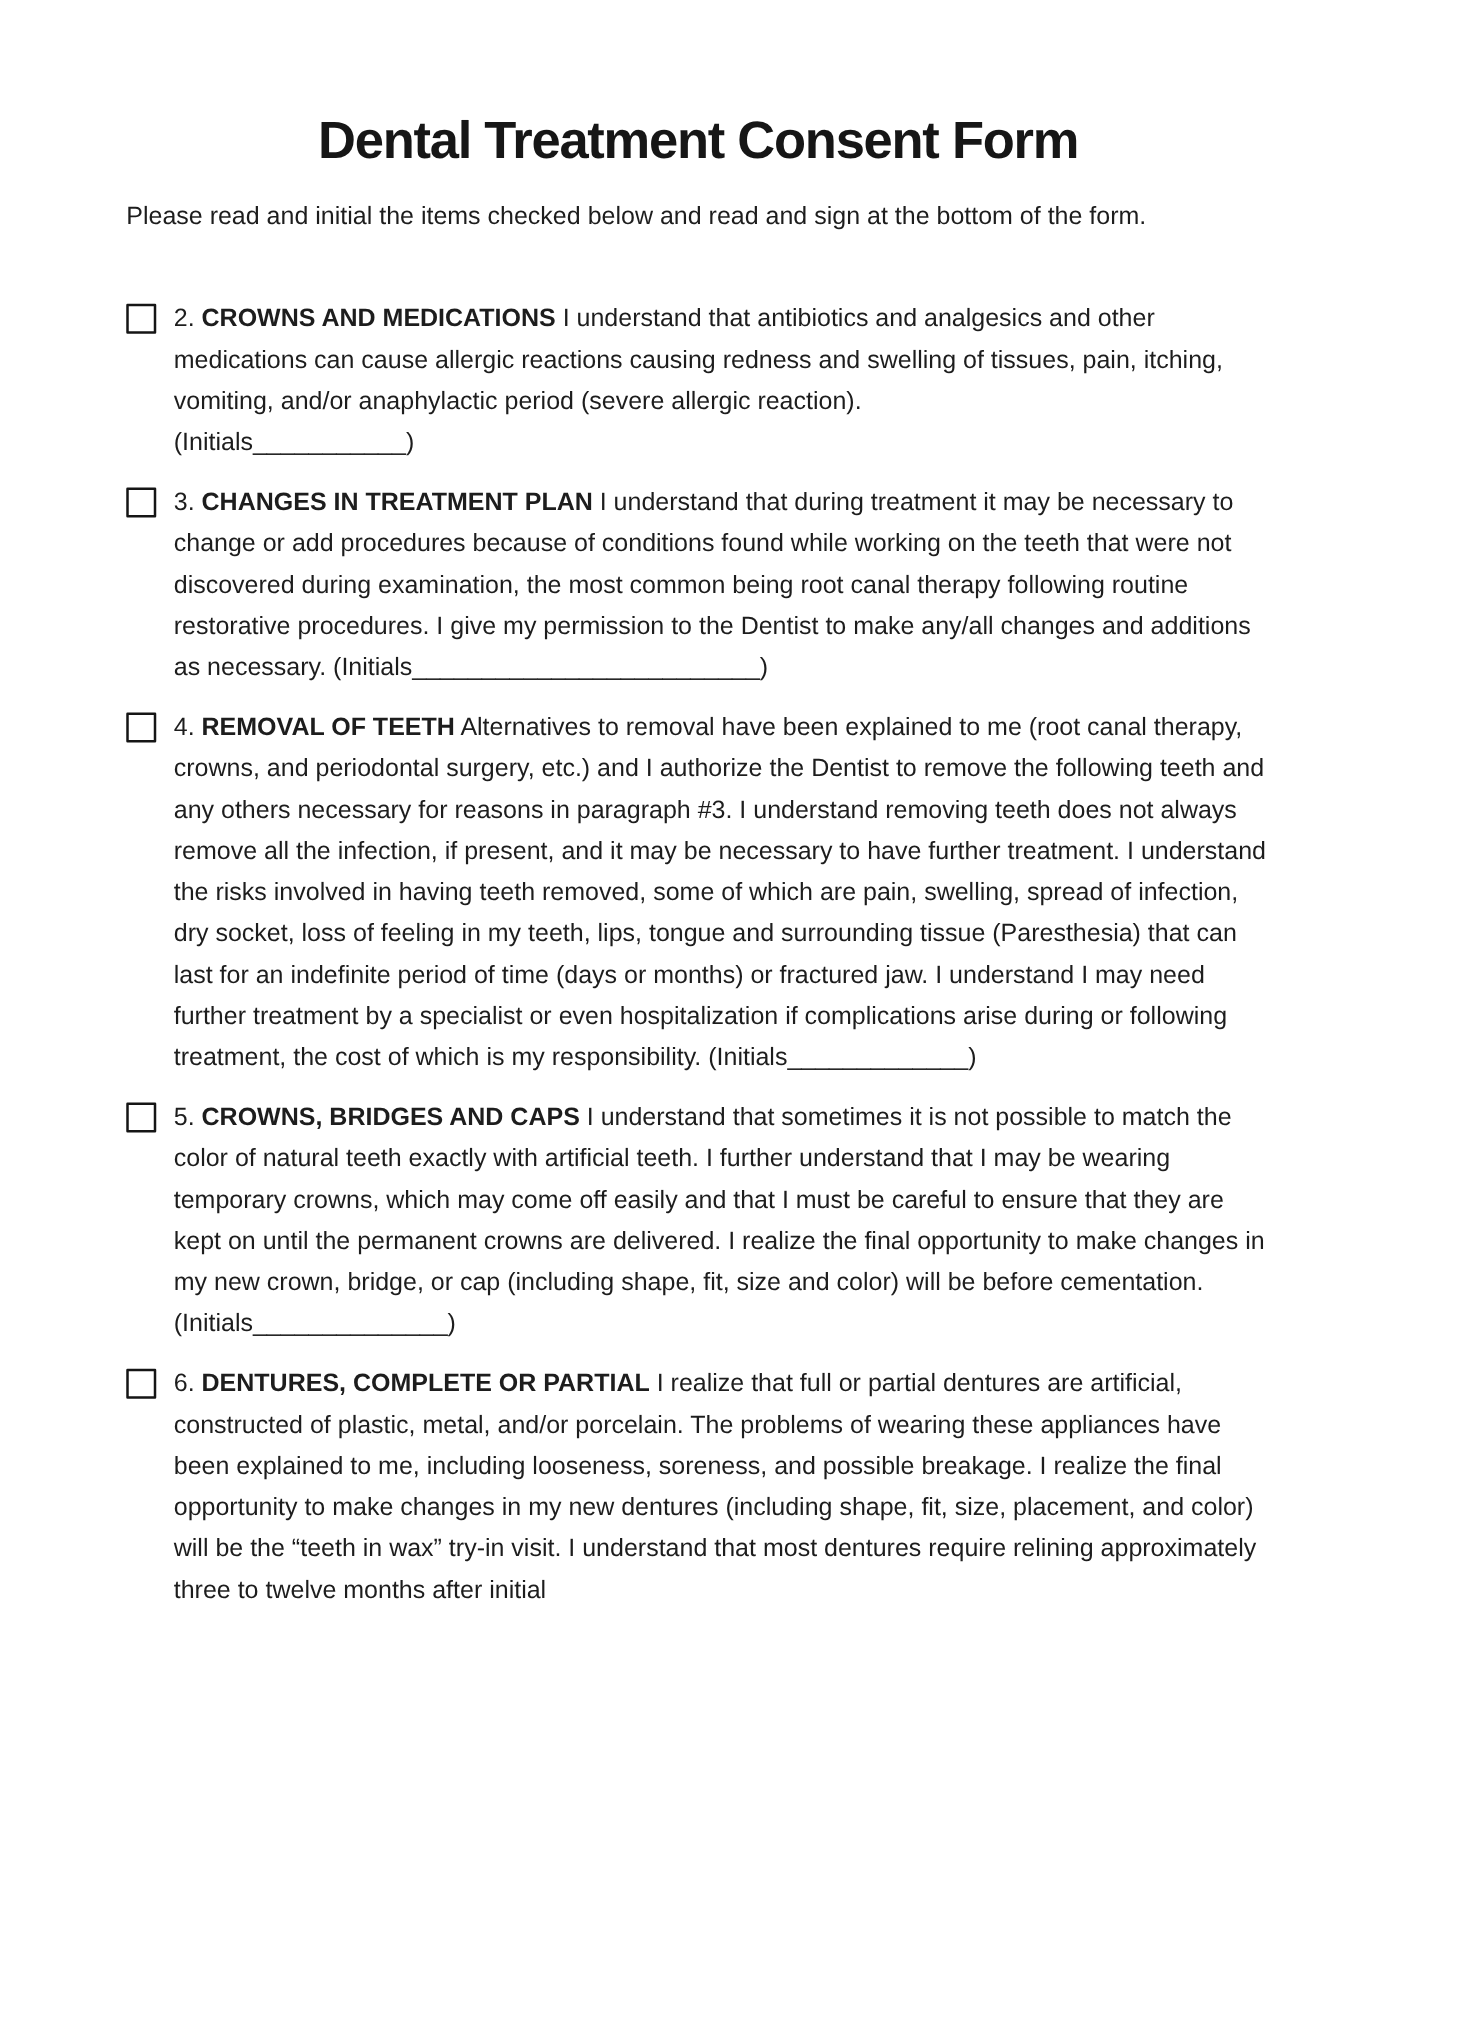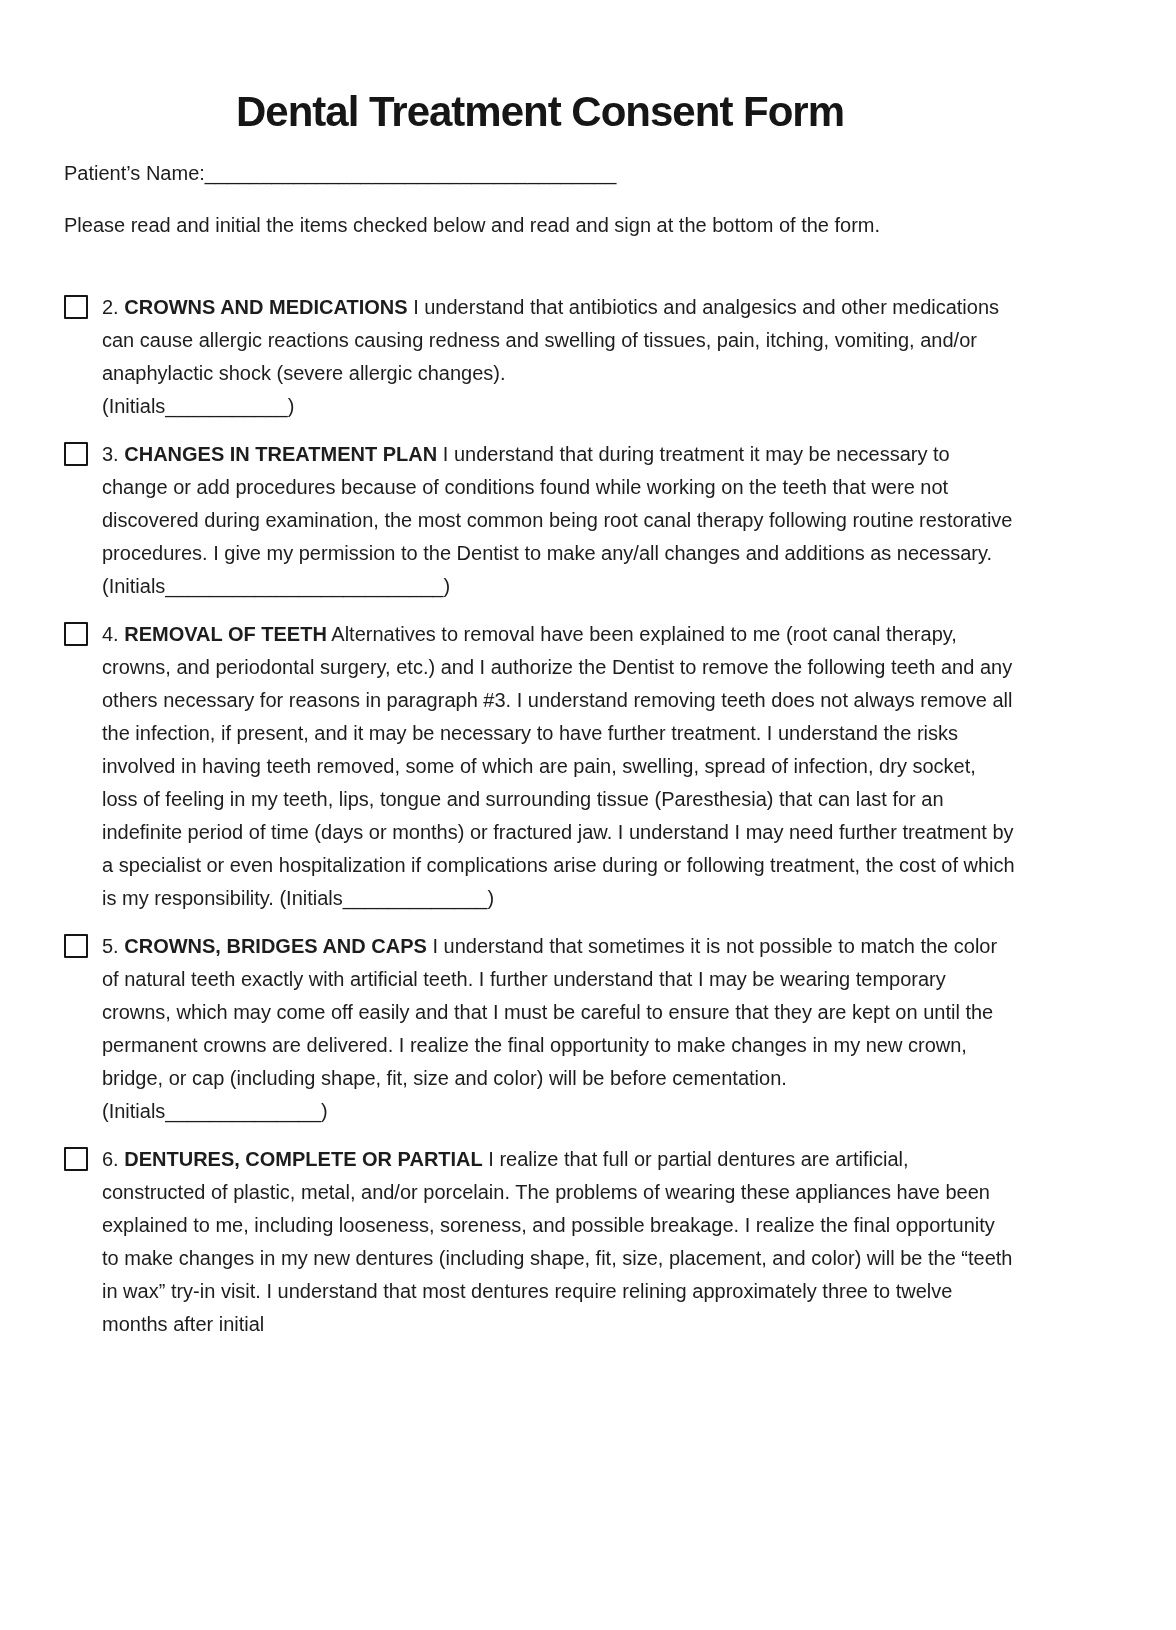--- a/index.html
+++ b/index.html
@@ -11,21 +11,21 @@
     width: 1176px;
     height: 1630px;
     font-family: "Liberation Sans", "DejaVu Sans", sans-serif;
     color: #1d1d1d;
     overflow: hidden;
   }
   .page {
     box-sizing: border-box;
     width: 1176px;
     height: 1630px;
-    padding: 88px 160px 0 64px;
+    padding: 88px 160px 0 101px;
   }
   .form-title {
     margin: 0;
     text-align: center;
     font-size: 42px;
     font-weight: bold;
     letter-spacing: -1px;
     line-height: 1.12;
     color: #161616;
   }
@@ -69,31 +69,30 @@
   .item-body { white-space: pre-wrap; }
 </style>
 </head>
 <body>
 
 <div class="page">
 
   <h1 class="form-title">Dental Treatment Consent Form</h1>
 
 
-  <div class="field-row patient"><span>Patient’s Name:</span><span class="blank">_____________________________________</span></div>
 
   <div class="instruction">Please read and initial the items checked below and read and sign at the bottom of the form.</div>
 
   <div class="items">
 
 
     <div class="item">
       <div class="checkbox"></div>
       <span class="item-number">2.</span>
-      <span class="item-heading">CROWNS AND MEDICATIONS</span><span class="item-body"> I understand that antibiotics and analgesics and other medications can cause allergic reactions causing redness and swelling of tissues, pain, itching, vomiting, and/or anaphylactic shock (severe allergic changes).
+      <span class="item-heading">CROWNS AND MEDICATIONS</span><span class="item-body"> I understand that antibiotics and analgesics and other medications can cause allergic reactions causing redness and swelling of tissues, pain, itching, vomiting, and/or anaphylactic period (severe allergic reaction).
 (Initials___________)</span>
     </div>
 
     <div class="item">
       <div class="checkbox"></div>
       <span class="item-number">3.</span>
       <span class="item-heading">CHANGES IN TREATMENT PLAN</span><span class="item-body"> I understand that during treatment it may be necessary to change or add procedures because of conditions found while working on the teeth that were not discovered during examination, the most common being root canal therapy following routine restorative procedures. I give my permission to the Dentist to make any/all changes and additions as necessary. (Initials_________________________)</span>
     </div>
 
     <div class="item">

